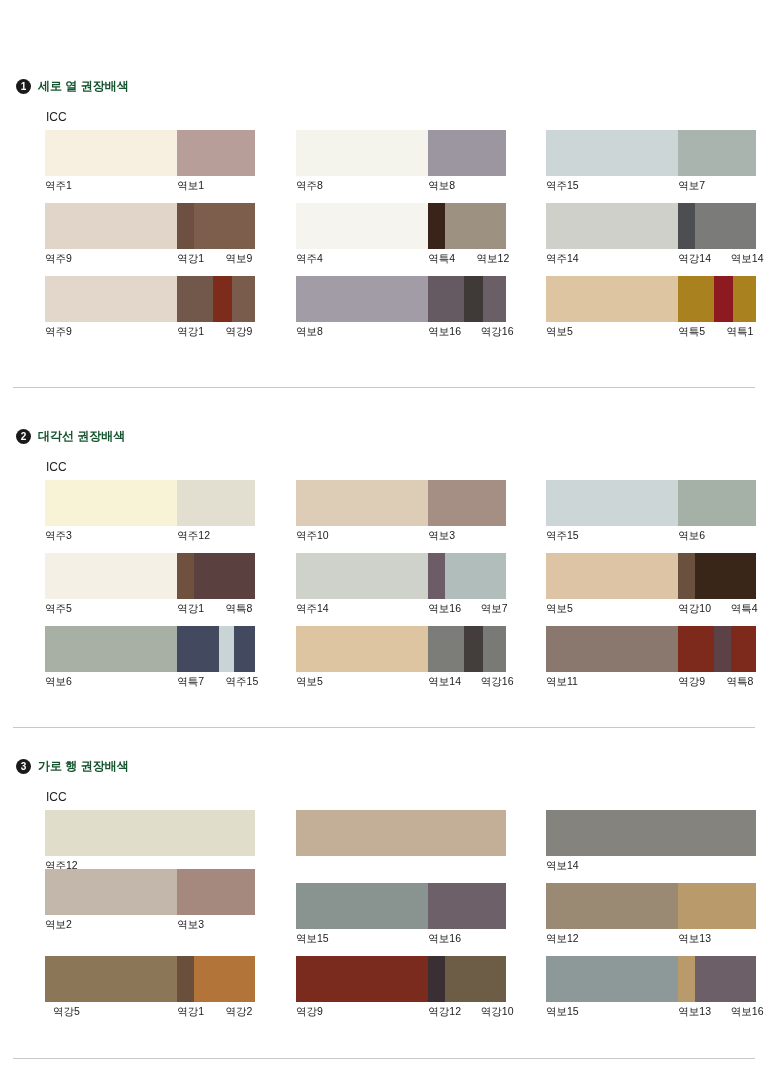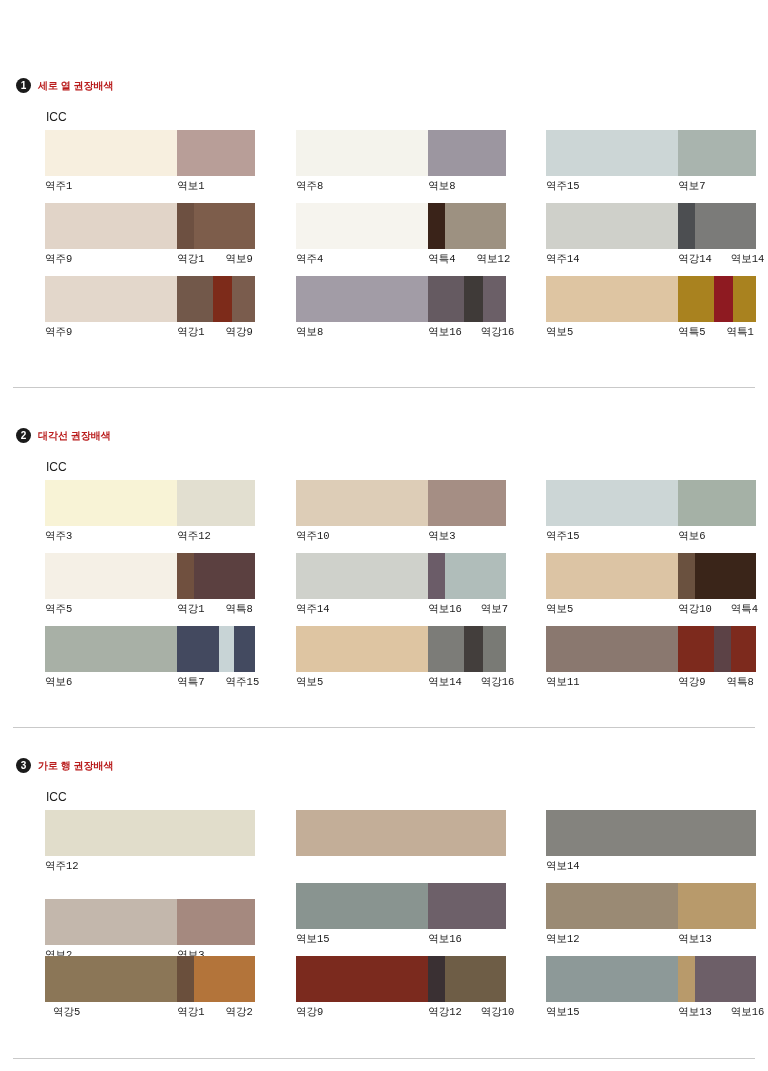--- a/index.html
+++ b/index.html
@@ -30,34 +30,34 @@
     display: flex; align-items: center; gap: 7px;
     padding-left: 16px;
   }
   .num-badge {
     width: 15px; height: 15px; border-radius: 50%;
     background: #1a1a1a; color: #ffffff;
     font-size: 10px; font-weight: bold;
     display: flex; align-items: center; justify-content: center;
     line-height: 1; flex: 0 0 auto;
   }
-  .section-title { font-size: 10px; font-weight: bold; color: #b91c1c; }
+  .section-title { font-size: 12px; font-weight: bold; color: #14532d; }
 
   .icc-label {
     position: absolute; left: 46px; font-size: 12px; color: #1a1a1a;
   }
 
   
   .cols { position: absolute; left: 0; top: 0; width: 768px; }
   .col { position: absolute; width: 210px; }
   .col0 { left: 45px; }
   .col1 { left: 296px; }
   .col2 { left: 546px; }
 
-  .row { position: absolute; left: 0; width: 210px; font-family: Liberation Mono, monospace; }
+  .row { position: absolute; left: 0; width: 210px; }
   .swatch {
     display: flex; width: 210px; height: 46px;
     overflow: hidden;
   }
   .band { height: 46px; }
 
   .labels {
     position: relative; width: 210px; height: 18px;
     margin-top: 3px;
   }
@@ -328,21 +328,21 @@
         <div class="cols" style="top: 52px;">
           <div class="col col0">
             <div class="row" style="top: 0px;">
               <div class="swatch">
                 <div class="band" style="width: 100%; background: rgb(225, 221, 203);"></div>
               </div>
               <div class="labels">
                 <div class="lab" style="left: 0%;">역주12</div>
               </div>
             </div>
-            <div class="row" style="top: 89px;">
+            <div class="row" style="top: 59px;">
               <div class="swatch">
                 <div class="band" style="width: 63%; background: rgb(195, 183, 172);"></div>
                 <div class="band" style="width: 37%; background: rgb(165, 137, 127);"></div>
               </div>
               <div class="labels">
                 <div class="lab" style="left: 0%;">역보2</div>
                 <div class="lab" style="left: 63%;">역보3</div>
               </div>
             </div>
             <div class="row" style="top: 146px;">

